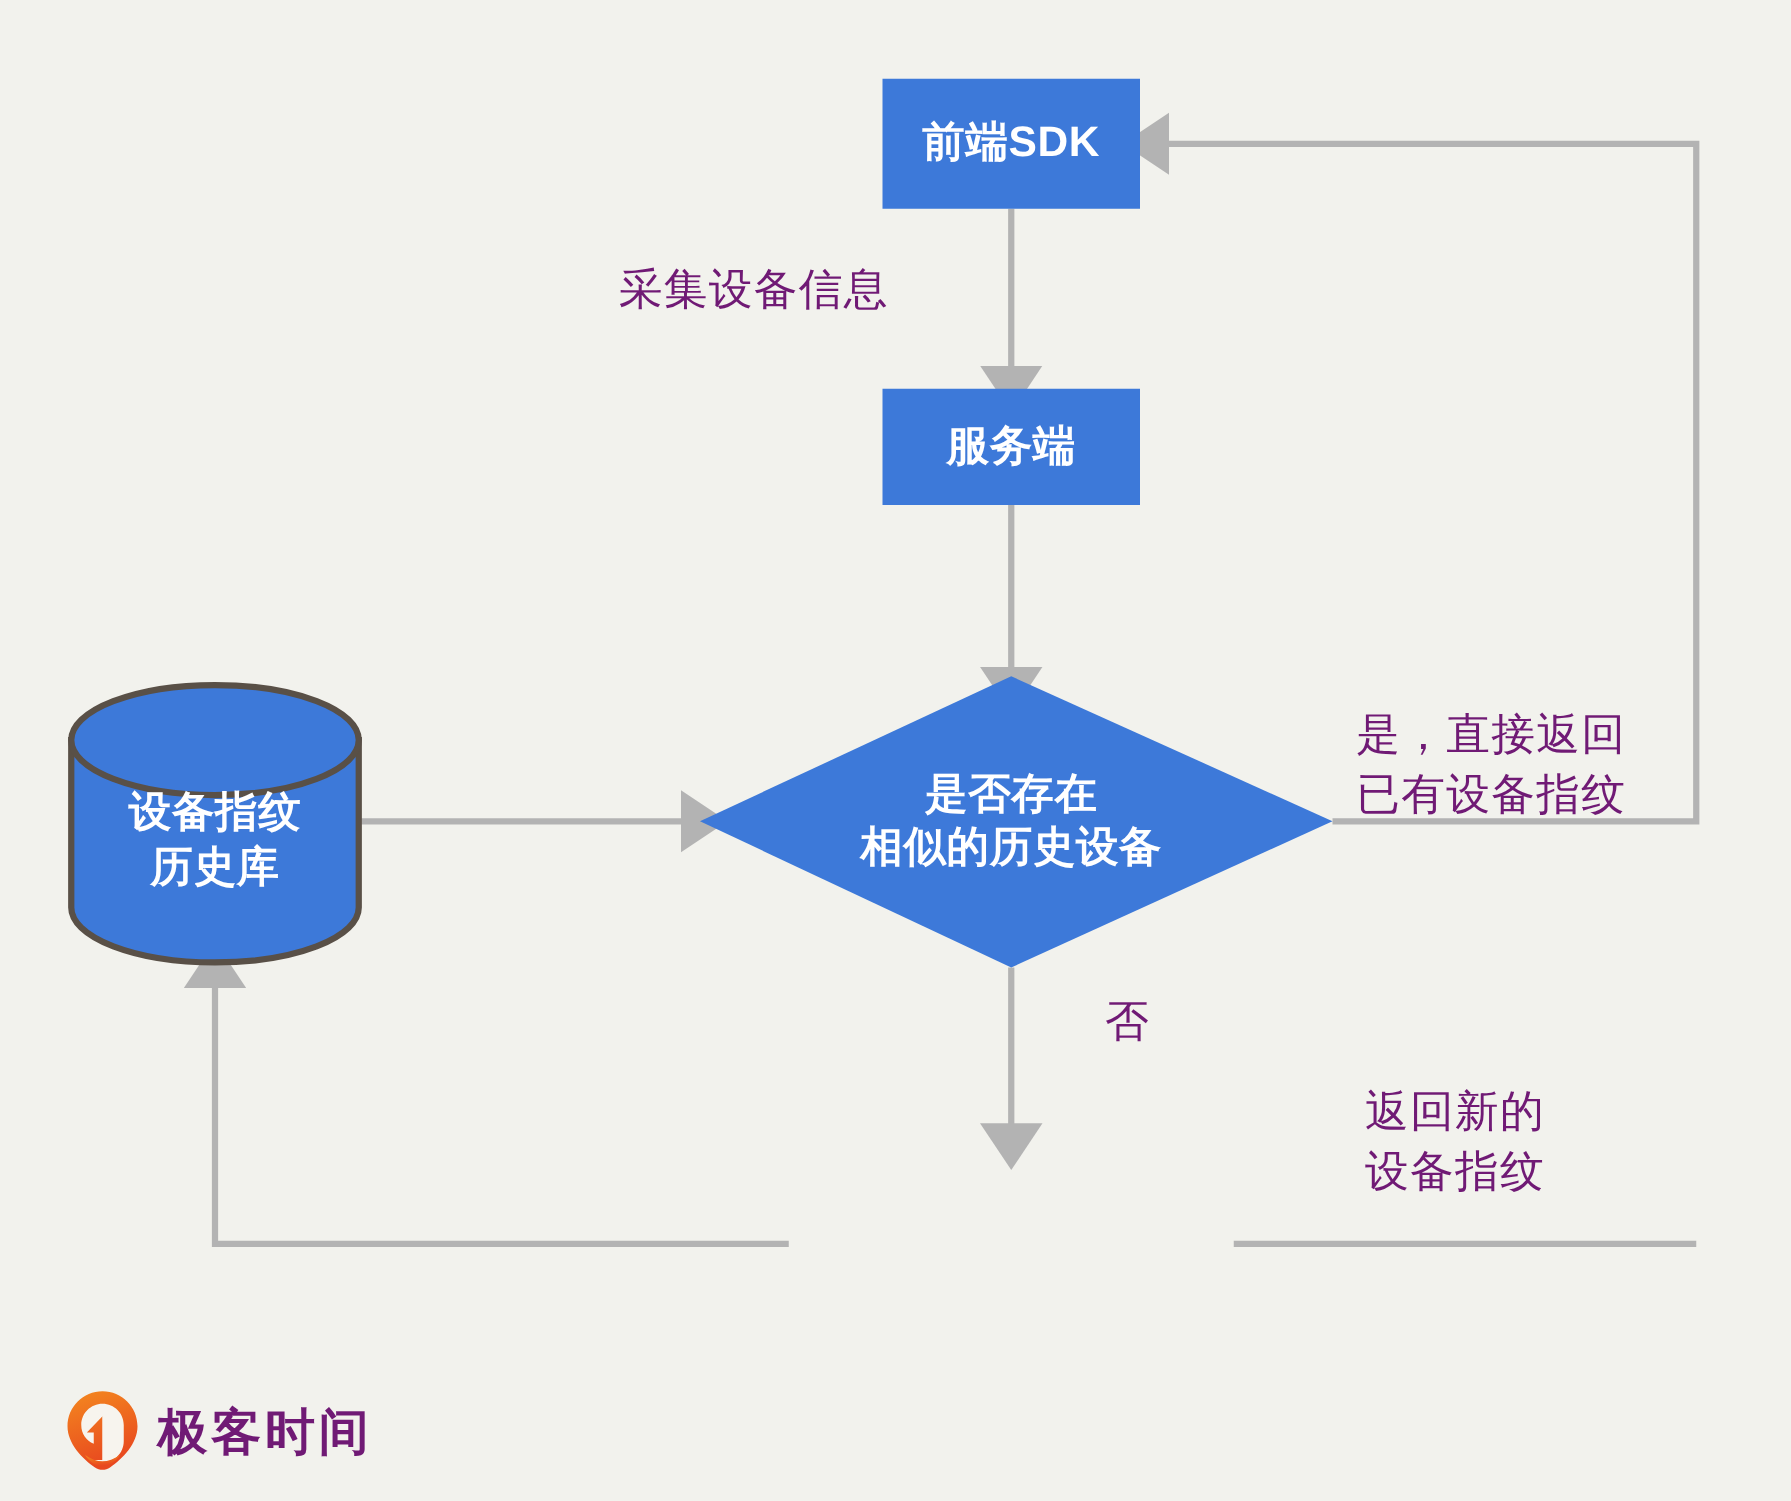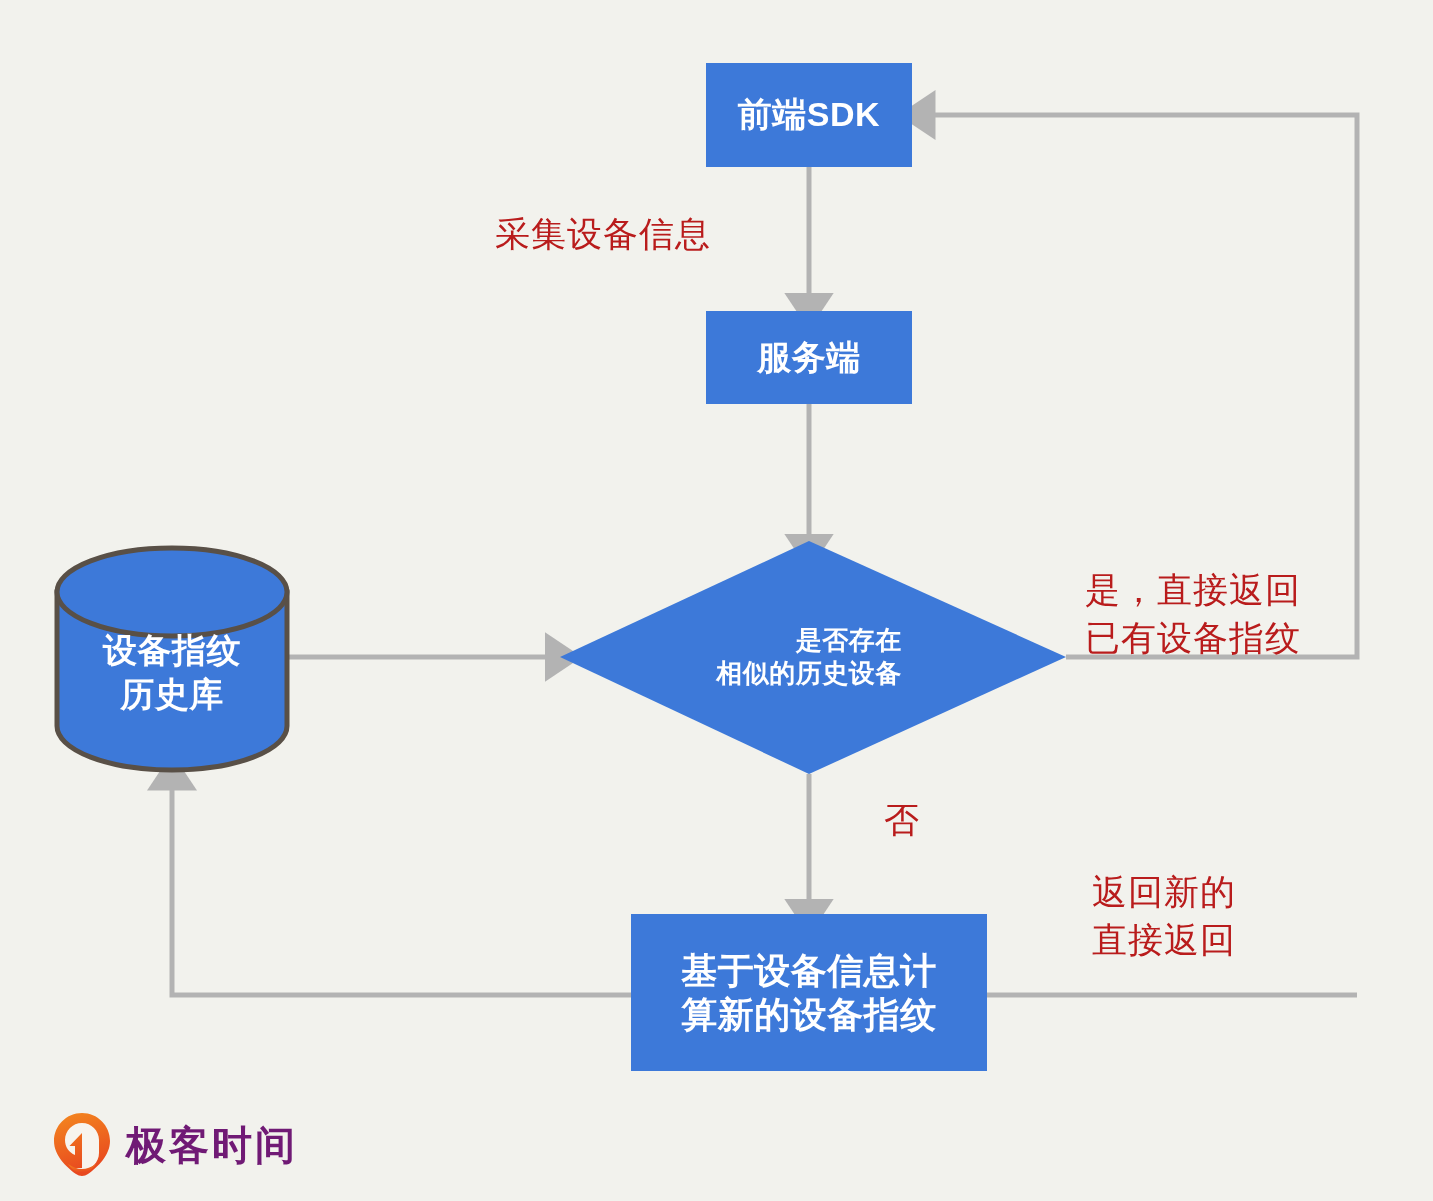--- a/index.html
+++ b/index.html
@@ -60,25 +60,26 @@
     text-align: center;
     color: #ffffff;
     font-weight: bold;
     white-space: pre-line;
     line-height: 1.3;
     letter-spacing: 0.5px;
     pointer-events: none;
   }
   .edge-label {
     position: absolute;
-    color: #b91c1c;
+    color: #701a75;
     white-space: pre-line;
     line-height: 1.38;
     letter-spacing: 1px;
     font-weight: normal;
+    font-family: Liberation Mono, monospace;
   }
   .brand {
     position: absolute;
     display: flex;
     align-items: center;
     gap: 14px;
   }
   .brand-text {
     color: #701a75;
     font-size: 40px;
@@ -136,38 +137,36 @@
     <g>
       <path d="M57,592 L57,726 A115,44 0 0 0 287,726 L287,592 Z" fill="#3d79d9" stroke="#595047" stroke-width="5"></path>
       <ellipse cx="172" cy="592" rx="115" ry="44" fill="#3d79d9" stroke="#595047" stroke-width="5"></ellipse>
     </g>
   </svg>
 
   <div class="node rect-node" style="left:706px; top:63px; width:206px; height:104px; font-size:34px;">前端SDK</div>
 
   <div class="node rect-node" style="left:706px; top:311px; width:206px; height:93px; font-size:34px;">服务端</div>
 
-  <div class="diamond-label" style="left:619px; top:595px; width:380px; height:124px; font-size:26px;text-align:right;">是否存在
+  <div class="diamond-label" style="left:619px; top:595px; width:380px; height:124px; font-size:34px;">是否存在
 相似的历史设备</div>
 
   <div class="db-label" style="left:57px; top:614px; width:230px; height:116px; font-size:34px;">设备指纹
 历史库</div>
 
-  <div class="node rect-node" style="left:631px; top:914px; width:356px; height:157px; font-size:36px;">基于设备信息计
-算新的设备指纹</div>
 
   <div class="edge-label" style="left:495px; top:210px; font-size:35px;">采集设备信息</div>
 
   <div class="edge-label" style="left:1085px; top:522px; font-size:35px; text-align:left;margin-top:44px;">是，直接返回
 已有设备指纹</div>
 
   <div class="edge-label" style="left:884px; top:796px; font-size:35px;">否</div>
 
   <div class="edge-label" style="left:1092px; top:868px; font-size:35px; text-align:left;">返回新的
-直接返回</div>
+设备指纹</div>
 
   <div class="brand" style="left:52px; top:1112px;">
     <svg width="60" height="66" viewBox="0 0 60 66">
       <defs>
         <linearGradient id="gt-grad" x1="0" y1="0" x2="0.3" y2="1">
           <stop offset="0%" stop-color="#f4891f"></stop>
           <stop offset="100%" stop-color="#e8481f"></stop>
         </linearGradient>
       </defs>
       <path d="M30,1 C14.5,1 2,13.5 2,29 C2,43 14,55 24,62 C27.5,64.5 32.5,64.5 36,62 C46,55 58,43 58,29 C58,13.5 45.5,1 30,1 Z" fill="url(#gt-grad)"></path>

